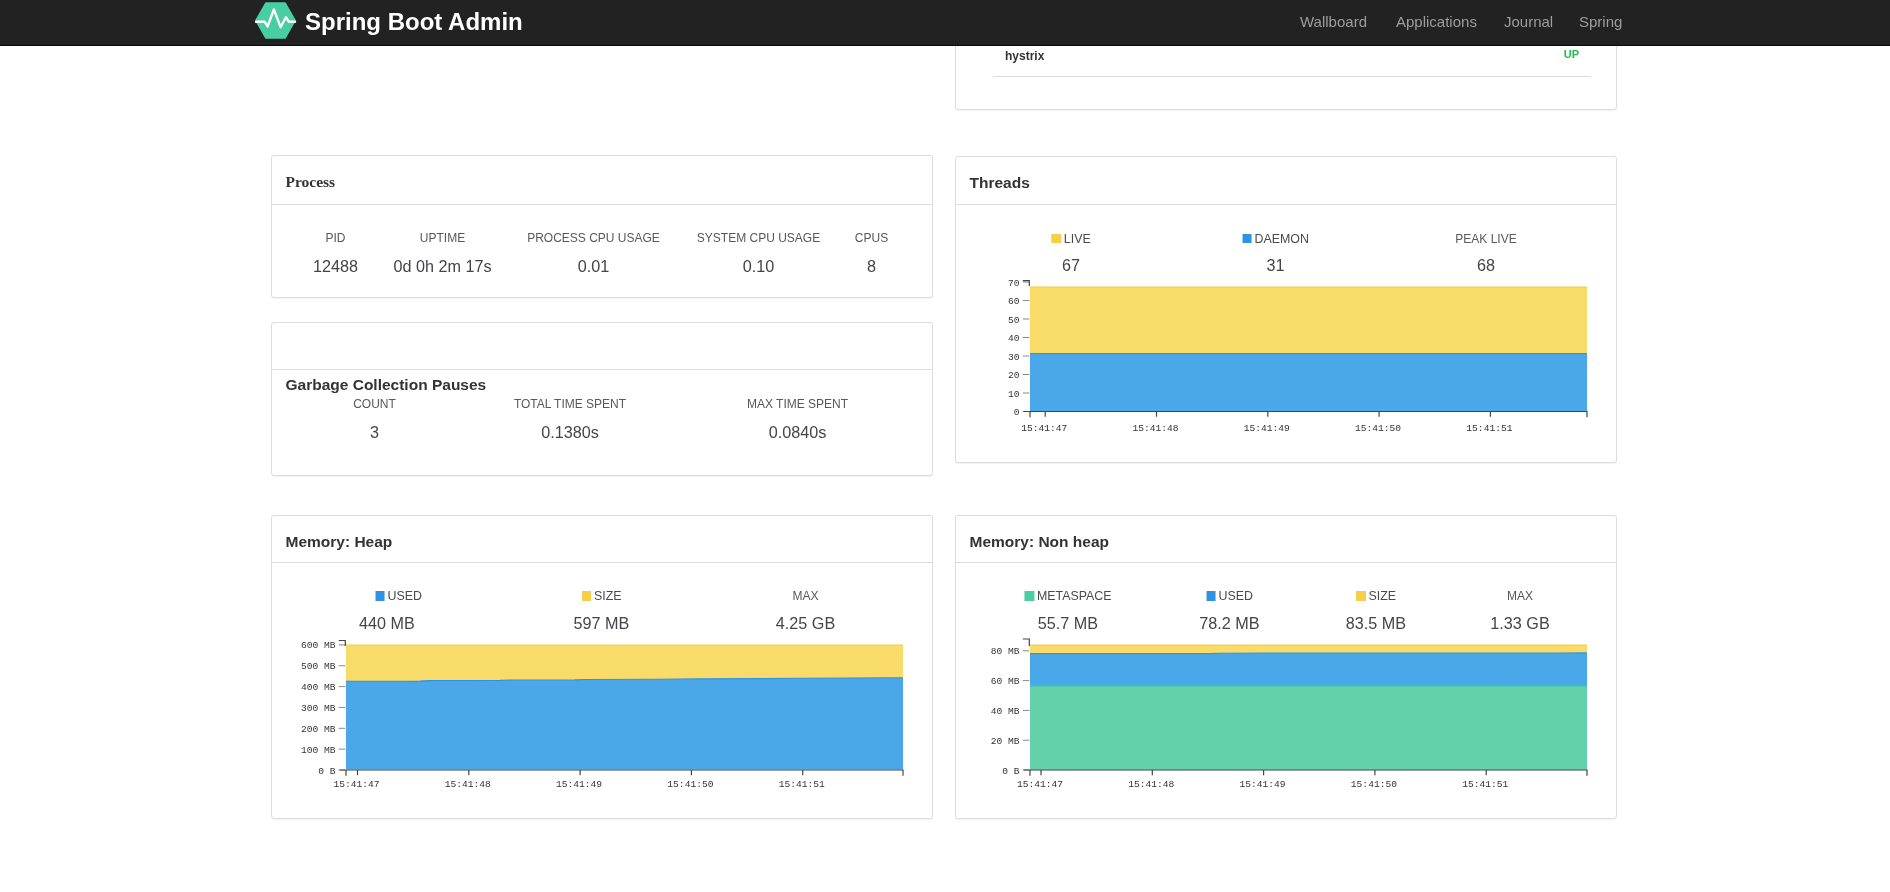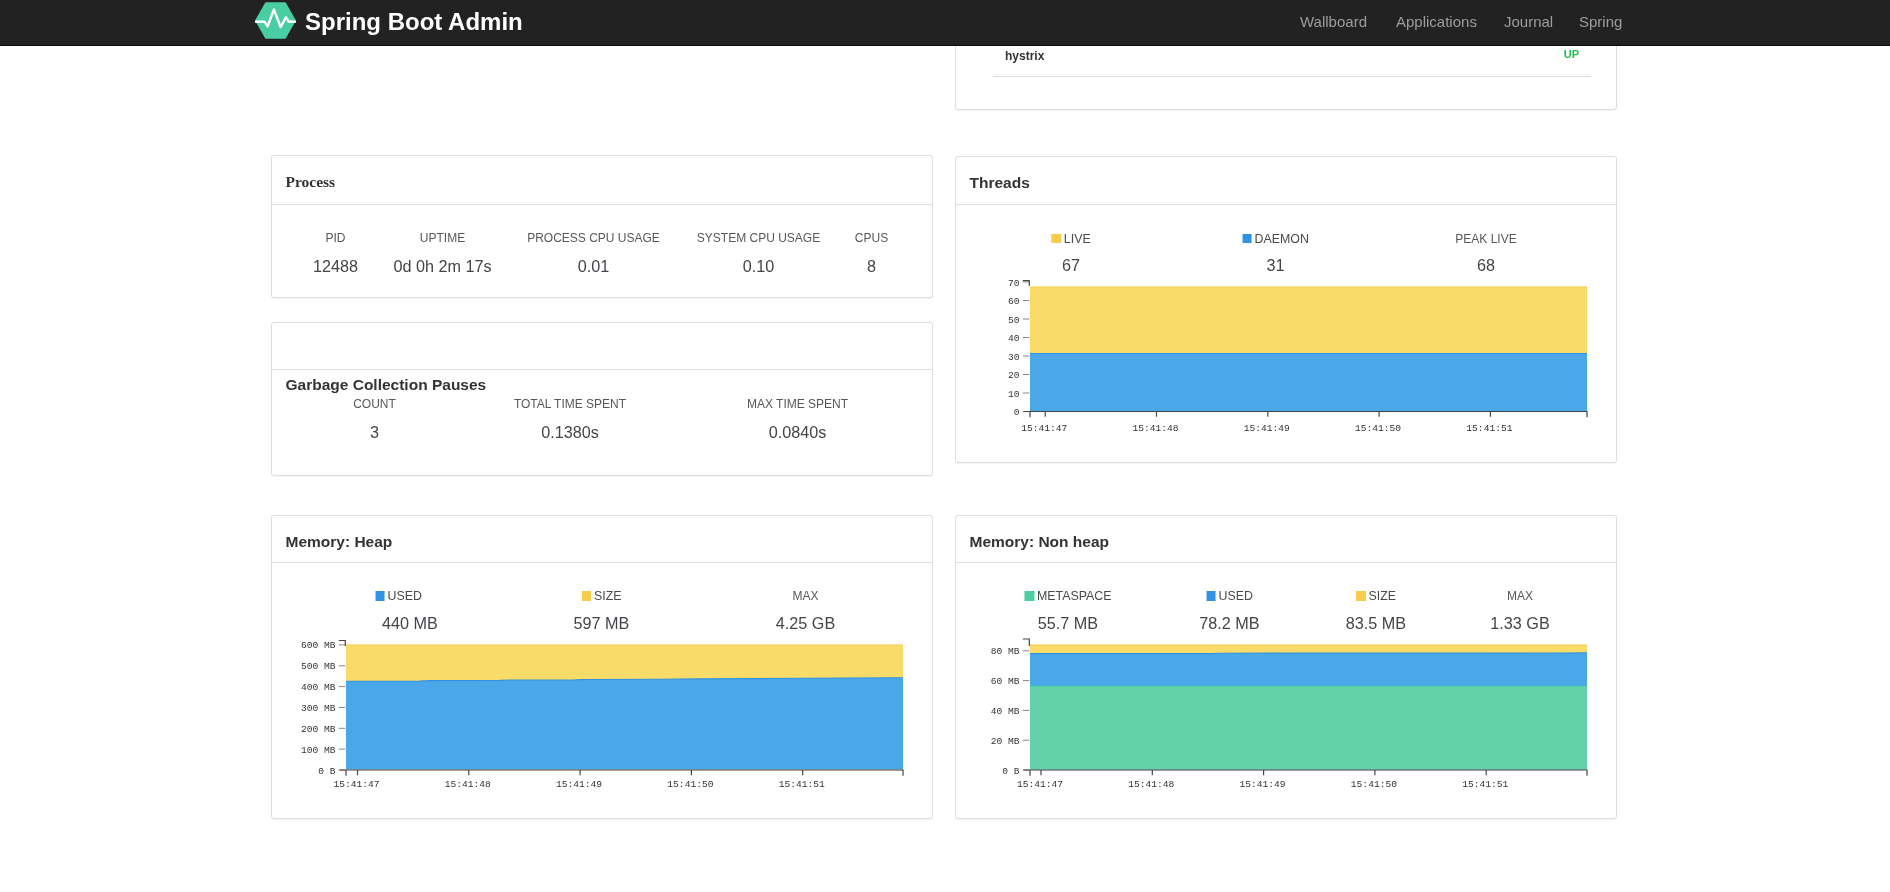--- a/index.html
+++ b/index.html
@@ -76,21 +76,21 @@
 <div class="stat svalue" style="left:530px;top:99.0px;">68</div>
 </div>
 
 <div class="panel" style="left:271px;top:515px;width:662px;height:304px;">
 <div class="ptitle" style="top:16px;">Memory: Heap</div>
 <div class="hborder" style="top:46px;"></div>
 <div class="legend" style="left:126.5px;top:73px;">
       <span class="sq" style="background:#3092E2;"></span>
       <span class="ltext">USED</span>
     </div>
-<div class="stat svalue" style="left:138px;top:97.5px;">440 MB</div>
+<div class="stat svalue" style="left:115px;top:97.5px;">440 MB</div>
 <div class="legend" style="left:329.5px;top:73px;">
       <span class="sq" style="background:#F6CE4B;"></span>
       <span class="ltext">SIZE</span>
     </div>
 <div class="stat svalue" style="left:329.5px;top:97.5px;">597 MB</div>
 <div class="stat slabel" style="left:533.5px;top:73px;">MAX</div>
 <div class="stat svalue" style="left:533.5px;top:97.5px;">4.25 GB</div>
 </div>
 
 <div class="panel" style="left:955px;top:515px;width:662px;height:304px;">

